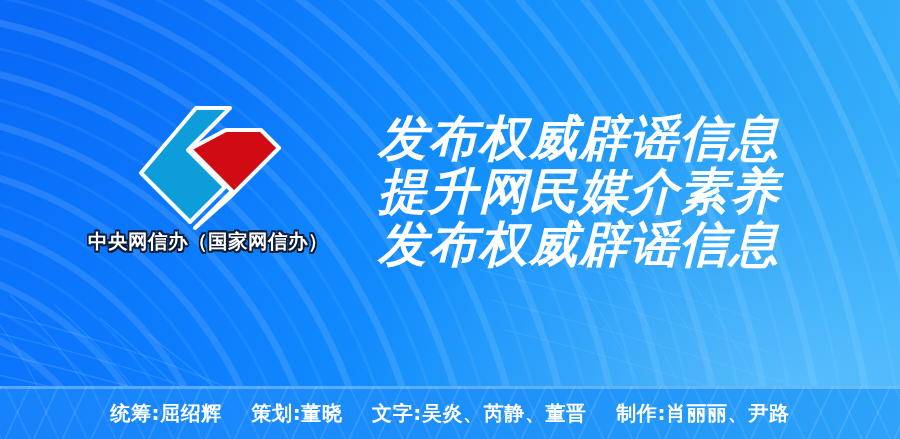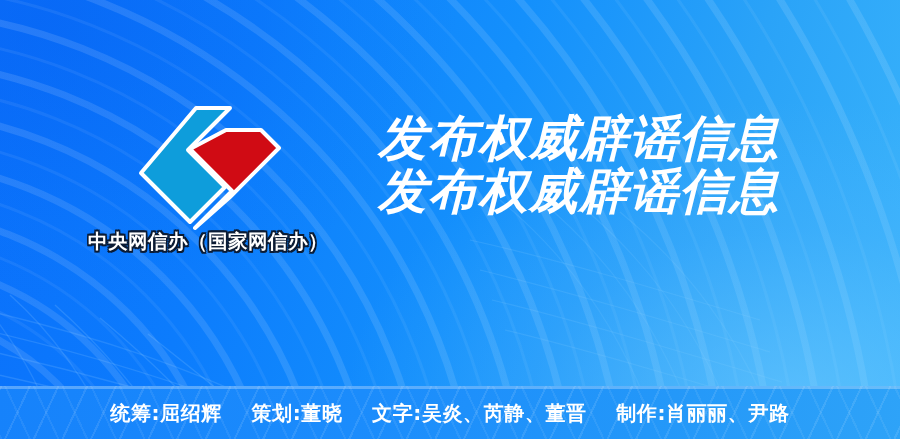--- a/index.html
+++ b/index.html
@@ -219,20 +219,21 @@
 
       <path d="M93 26 L128 26 L146 44 L97 93 L62 124 L99 87 L57 45 Z" fill="#d00b14" stroke="#ffffff" stroke-width="4" stroke-linejoin="round"></path>
     </svg>
     <div class="logo-caption">
       <span class="ln">中央网信办（国家网信办）</span>
     </div>
   </div>
 
   <div class="headline">
     <span class="hl">发布权威辟谣信息</span>
+    <span class="hl">提升网民媒介素养</span>
     <span class="hl">发布权威辟谣信息</span>
   </div>
 
   <div class="credit-bar">
     <div class="bar-stripes"></div>
     <div class="bar-top"></div>
     <div class="credits">
       <span class="ci">统筹:屈绍辉</span><span class="gap"></span>
       <span class="ci">策划:董晓</span><span class="gap"></span>
       <span class="ci">文字:吴炎、芮静、董晋</span><span class="gap"></span>

